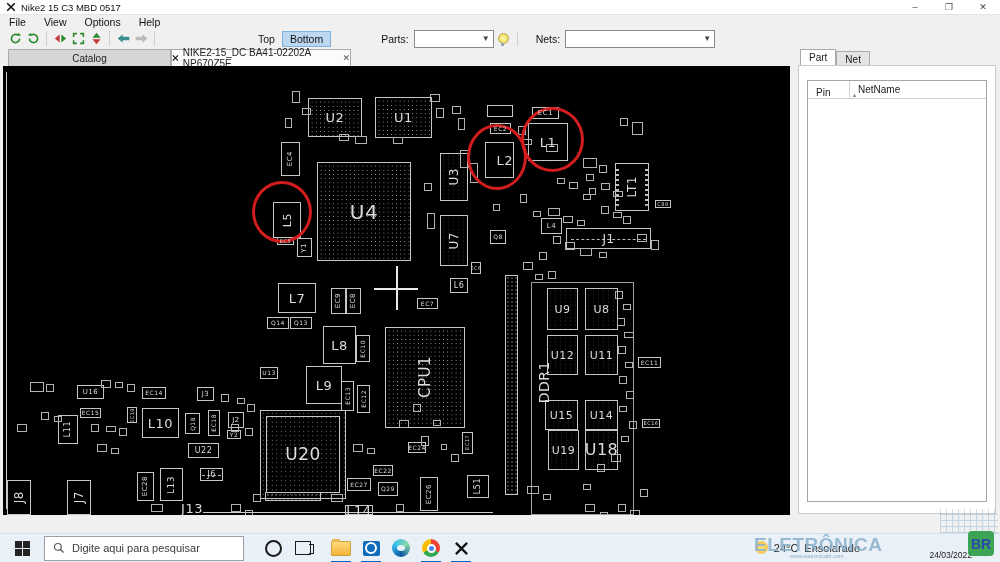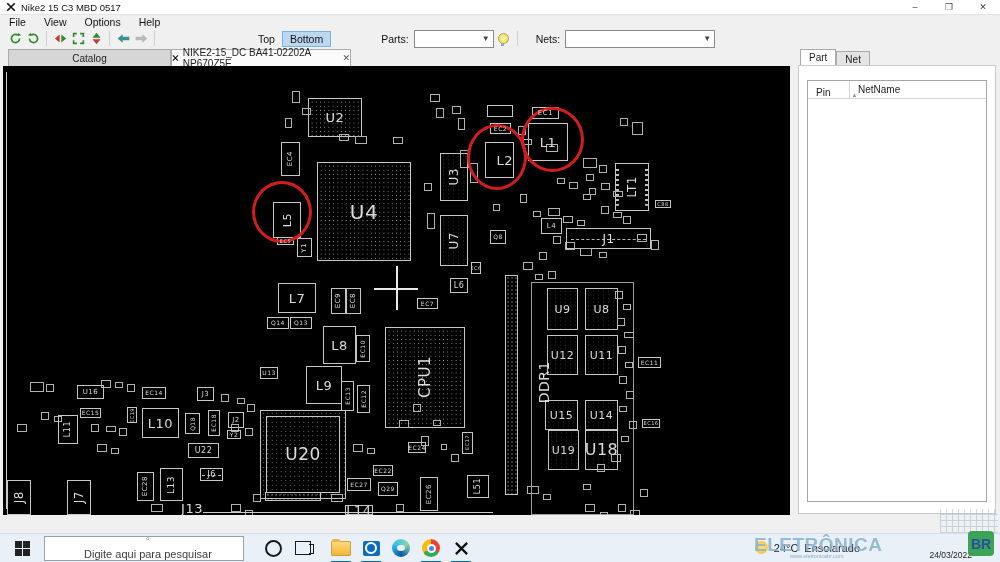--- a/index.html
+++ b/index.html
@@ -70,21 +70,21 @@
   #pin-table .hdr{display:flex;height:17px;border-bottom:1px solid #d2d2d2;font-size:10px;color:#222;align-items:center;}
   #pin-table .hdr .c1{width:42px;padding-left:8px;display:flex;align-items:flex-end;gap:21px;border-right:1px solid #d2d2d2;height:100%;box-sizing:border-box;}
   #pin-table .hdr .c2{padding-left:8px;}
   .sortic{font-size:6px;color:#909090;}
 
   
   #taskbar{left:0;top:533px;width:1000px;height:29px;background:#e9f0f7;border-top:1px solid #d6dee6;display:flex;align-items:center;}
   #start{width:44px;height:29px;display:flex;align-items:center;justify-content:center;}
   .winlogo{display:grid;grid-template-columns:7px 7px;grid-template-rows:7px 7px;gap:1px;}
   .winlogo i{background:#222;}
-  #searchbox{width:200px;height:25px;background:#fff;border:1px solid #9aa0a6;display:flex;align-items:center;gap:7px;padding-left:8px;box-sizing:border-box;flex-direction:column;}
+  #searchbox{width:200px;height:25px;background:#fff;border:1px solid #9aa0a6;display:flex;align-items:center;gap:7px;padding-left:8px;box-sizing:border-box;}
   #searchbox span{font-size:11px;color:#3c3c3c;}
   .tbico{width:30px;height:29px;display:flex;align-items:center;justify-content:center;position:relative;}
   .tbico.run:after{content:"";position:absolute;left:5px;right:5px;bottom:0;height:2px;background:#0067c0;}
   .cortana{width:13px;height:13px;border:2px solid #1a1a1a;border-radius:50%;}
   .taskview{width:14px;height:12px;border:1.5px solid #1a1a1a;position:relative;background:#e9f0f7;}
   .taskview:after{content:"";position:absolute;right:-4px;top:2px;width:4px;height:8px;border:1.5px solid #1a1a1a;border-left:none;}
   .folder{width:18px;height:13px;background:linear-gradient(#ffd97a,#f3b53a);border:1px solid #caa23c;border-radius:1px;position:relative;}
   .folder:before{content:"";position:absolute;left:0;top:-3px;width:8px;height:3px;background:#e8b84e;border-radius:1px 1px 0 0;}
   .outlook{width:17px;height:15px;background:#0f6cbd;border-radius:2px;display:flex;align-items:center;justify-content:center;}
   .outlook i{width:8px;height:8px;border:2px solid #fff;border-radius:50%;}
@@ -202,20 +202,23 @@
         <path d="M2 2 L14 14 M14 2 L2 14" stroke="#111" stroke-width="2.6"></path>
       </svg>
     <span>NIKE2-15_DC BA41-02202A NP670Z5E</span>
     <span class="close">✕</span>
   </div>
 </div>
 
 <div id="canvas" class="abs">
     <div class="cmp bga" style="left: 305px; top: 32px; width: 54px; height: 39px;">
       <span class="lbl" style="font-size: 13px;">U2</span>
+    </div>
+    <div class="cmp bga" style="left: 372px; top: 31px; width: 57px; height: 41px;">
+      <span class="lbl" style="font-size: 13px;">U1</span>
     </div>
     <div class="cmp box" style="left: 484px; top: 39px; width: 26px; height: 12px;">
       <span class="lbl" style="font-size: 7px; margin-left: 41px;">EC3</span>
     </div>
     <div class="cmp box" style="left: 529px; top: 41px; width: 27px; height: 12px;">
       <span class="lbl" style="font-size: 7px;">EC1</span>
     </div>
     <div class="cmp box" style="left: 487px; top: 57px; width: 21px; height: 11px;">
       <span class="lbl" style="font-size: 6px;">EC2</span>
     </div>

